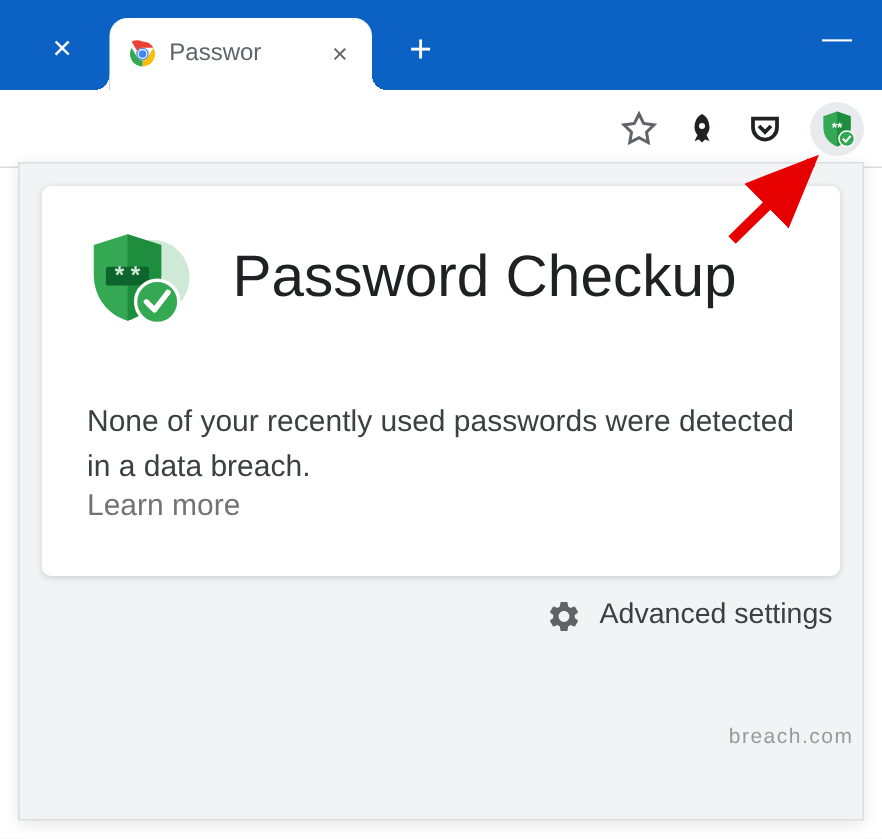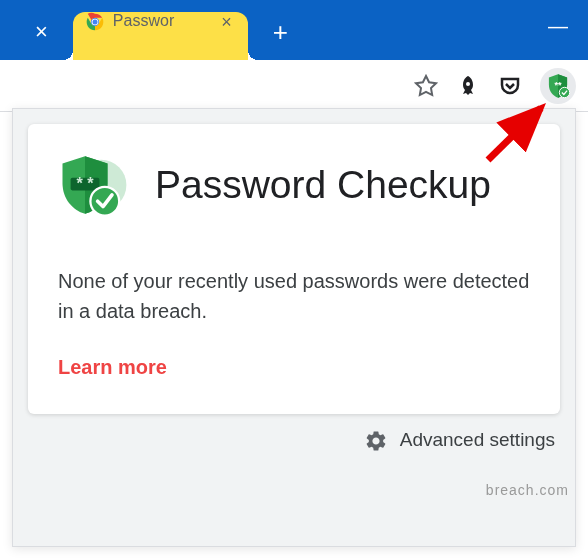--- a/index.html
+++ b/index.html
@@ -37,24 +37,25 @@
       height: 100%;
     }
     .tab-close-prev {
       color: #fff;
       font-size: 22px;
       font-weight: 300;
       padding: 0 25px 15px 25px;
       cursor: pointer;
     }
     .active-tab {
-      background: #fde047;
+      background: #ffffff;
       border-radius: 12px 12px 0 0;
       height: 48px;
       display: flex;
+      align-items: center;
       padding: 0 12px;
       gap: 8px;
       min-width: 175px;
       position: relative;
     }
     .active-tab::before {
       content: '';
       position: absolute;
       left: -10px;
       bottom: 0;
@@ -163,28 +164,26 @@
     }
     .popup-title {
       font-size: 39px;
       color: #202124;
       font-weight: 400;
     }
     .popup-body {
       font-size: 20px;
       color: #3c4043;
       line-height: 1.5;
-      margin-bottom: 30px;
     }
     .learn-more {
-      color: #ef4444;
+      color: #737373;
       font-size: 20px;
       cursor: pointer;
       text-decoration: none;
-      font-weight: bold;
     }
     .popup-footer {
       display: flex;
       align-items: flex-start;
       justify-content: flex-end;
       gap: 12px;
       padding: 0 20px 14px 20px;
     }
     .gear-icon {
       width: 24px;

